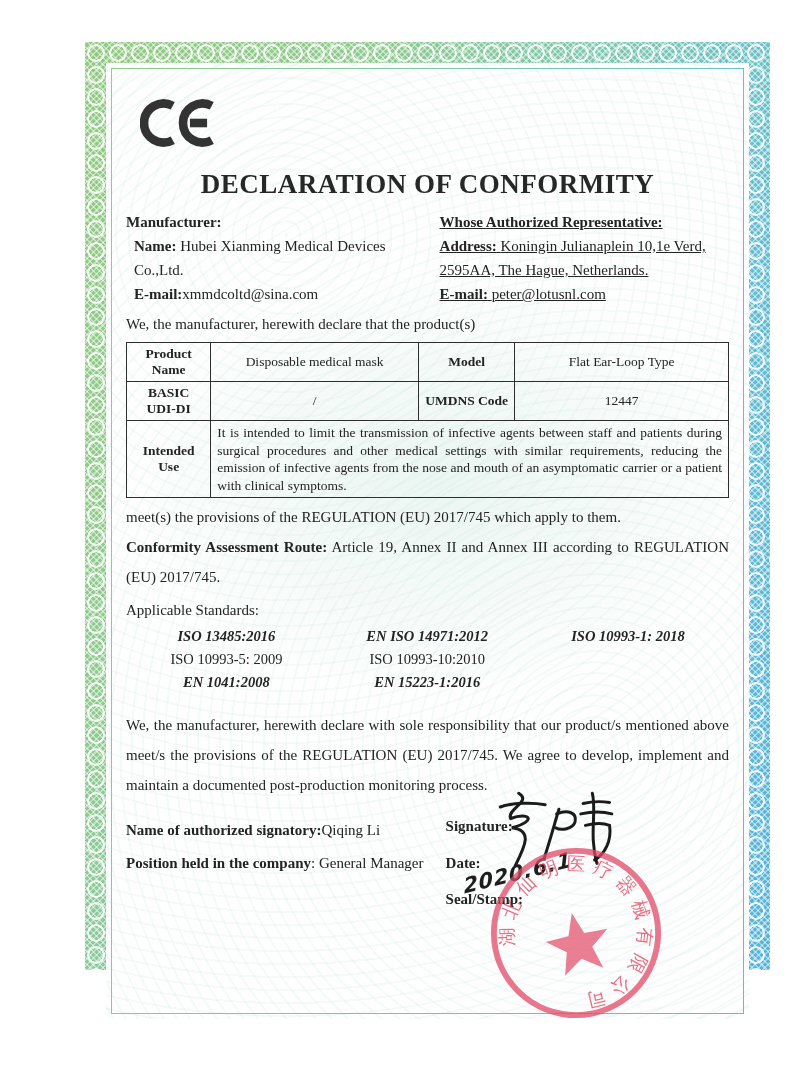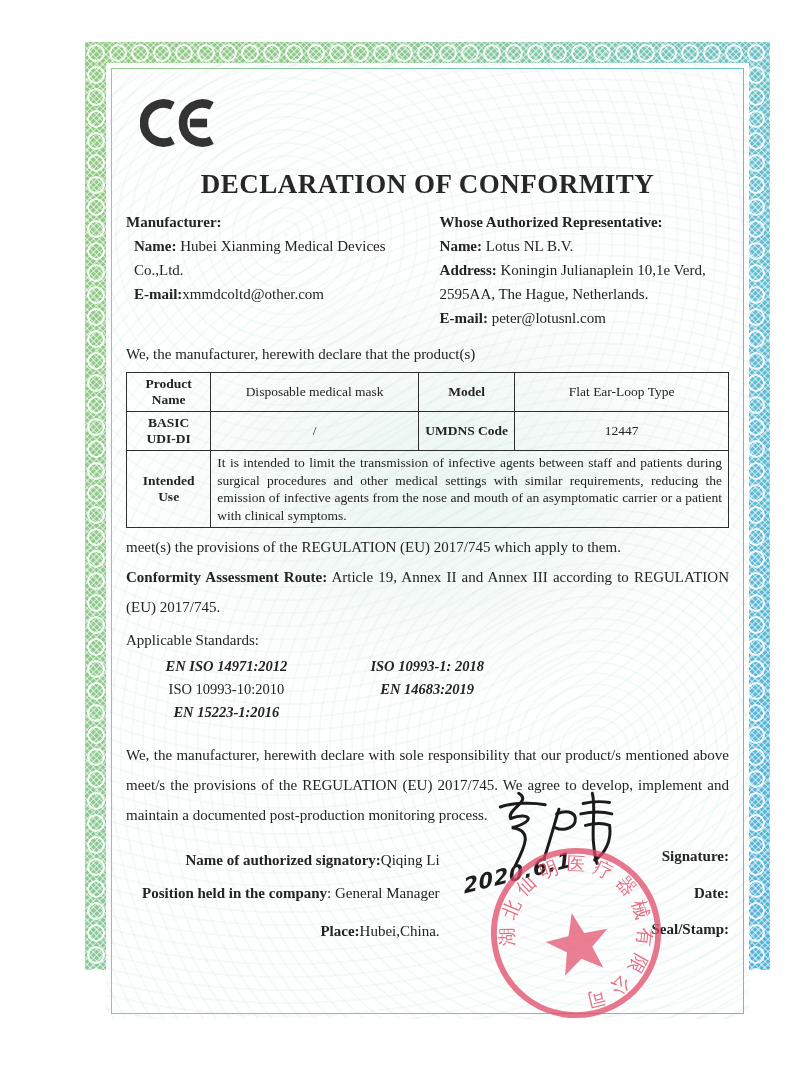--- a/index.html
+++ b/index.html
@@ -33,25 +33,25 @@
   .inner-line {
     position:absolute; inset:5px; border:1.5px solid;
     border-image:linear-gradient(100deg, #96cb87 0%, #7ec5ad 45%, #62bcd5 100%) 1;
     padding:12px 14px 0 14px; overflow:hidden;
   }
   
   .ce { margin:14px 0 0 14px; }
   .title { text-align:center; font-weight:bold; font-size:27px; letter-spacing:.5px; margin-top:14px; color:#272727; }
   .info-row { display:flex; margin-top:10px; }
   .info-col-left { width:52%; padding-right:8px; }
-  .info-col-right { width:48%; }
+  .info-col-right { width:48%;text-decoration:underline; }
   .info-col-left .line, .info-col-right .line { font-size:15px; line-height:24px; }
   .info-col-left .line { padding-left:8px;font-family:Liberation Serif, serif; }
   .b { font-weight:bold; }
-  .declare-intro { font-size:15px; margin-top:16px; }
+  .declare-intro { font-size:15px; margin-top:10px; }
 
   table.product {
     width:100%; border-collapse:collapse; margin-top:9px;
     font-size:13.5px;
   }
   table.product th, table.product td {
     border:1.5px solid #2e2e2e; padding:3px 6px; font-weight:normal; vertical-align:middle;
   }
   table.product th { font-weight:bold; text-align:center; }
   .c1 { width:14%; } .c2 { width:34.5%; } .c3 { width:16%; } .c4 { width:35.5%; }
@@ -61,21 +61,21 @@
 
   .meets { font-size:15px; margin-top:11px; }
   .route { font-size:15px; line-height:30px; margin-top:6px; text-align:justify; }
   .std-heading { font-size:15px; font-weight:normal; margin-top:10px; }
   .std-grid { display:flex; margin-top:6px; }
   .std-col { width:33.3%; text-align:center; }
   .std { font-size:14.5px; line-height:23px; }
   .italic { font-style:italic; }
   .resp-para { font-size:15px; line-height:30px; text-align:justify; margin-top:16px; }
 
-  .sig-row { display:flex; margin-top:18px;text-align:right; }
+  .sig-row { display:flex; margin-top:18px; }
   .sig-left { width:52%; }
   .sig-right { width:48%; padding-left:6px; }
   .sig-left .line1 { font-size:15px; line-height:25px; }
   .sig-left .line2 { font-size:15px; line-height:24px; margin-top:8px; }
   .sig-left .line3 { font-size:15px; margin-top:18px; }
   .sig-right .rlabel { font-size:15px; font-weight:bold; }
   .sig-right .r1 { margin-top:0; }
   .sig-right .r2 { margin-top:20px; }
   .sig-right .r3 { margin-top:19px; }
 
@@ -102,25 +102,24 @@
           <path d="M 64 31 H 86" fill="none" stroke="#333333" stroke-width="11"></path>
         </svg>
       </div>
 
       <div class="title">DECLARATION OF CONFORMITY</div>
 
       <div class="info-row">
         <div class="info-col-left">
           <div class="line b" style="padding-left:0">Manufacturer:</div>
           <div class="line"><span class="b">Name:</span> <span>Hubei Xianming Medical Devices Co.,Ltd.</span></div>
-          <div class="line"><span class="b">E-mail:</span><span>xmmdcoltd@other.com</span></div>
+          <div class="line"><span class="b">E-mail:</span><span>xmmdcoltd@sina.com</span></div>
         </div>
         <div class="info-col-right">
           <div class="line b">Whose Authorized Representative:</div>
-          <div class="line"><span class="b">Name:</span> <span>Lotus NL B.V.</span></div>
           <div class="line"><span class="b">Address:</span> <span>Koningin Julianaplein 10,1e Verd, 2595AA, The Hague, Netherlands.</span></div>
           <div class="line"><span class="b">E-mail:</span> <span>peter@lotusnl.com</span></div>
         </div>
       </div>
 
       <div class="declare-intro">We, the manufacturer, herewith declare that the product(s)</div>
 
       <table class="product">
         <tbody>
             <tr>
@@ -142,37 +141,40 @@
       </tbody>
         </table>
 
       <div class="meets">meet(s) the provisions of the REGULATION (EU) 2017/745 which apply to them.</div>
 
       <div class="route"><span class="b">Conformity Assessment Route:</span><span>  Article 19, Annex II and Annex III according to REGULATION (EU) 2017/745.</span></div>
 
       <div class="std-heading">Applicable Standards:</div>
       <div class="std-grid">
         <div class="std-col">
+          <div class="std italic b">ISO 13485:2016</div>
+          <div class="std">ISO 10993-5:  2009</div>
+          <div class="std italic b">EN 1041:2008</div>
+        </div>
+        <div class="std-col">
           <div class="std italic b">EN ISO 14971:2012</div>
           <div class="std">ISO 10993-10:2010</div>
           <div class="std italic b">EN 15223-1:2016</div>
         </div>
         <div class="std-col">
           <div class="std italic b">ISO 10993-1:  2018</div>
-          <div class="std italic b">EN 14683:2019</div>
         </div>
       </div>
 
       <div class="resp-para">We, the manufacturer, herewith declare with sole responsibility that our product/s mentioned above meet/s the provisions of the REGULATION (EU) 2017/745. We agree to develop, implement and maintain a documented post-production monitoring process.</div>
 
       <div class="sig-row">
         <div class="sig-left">
           <div class="line1"><span class="b">Name of authorized signatory:</span><span>Qiqing Li</span></div>
           <div class="line2"><span class="b">Position held in the company</span><span>: General Manager</span></div>
-          <div class="line3"><span class="b">Place:</span><span>Hubei,China.</span></div>
 
         </div>
         <div class="sig-right">
           <div class="rlabel r1">Signature:</div>
           <div class="rlabel r2">Date:</div>
           <div class="rlabel r3">Seal/Stamp:</div>
         </div>
       </div>
     </div>
 

